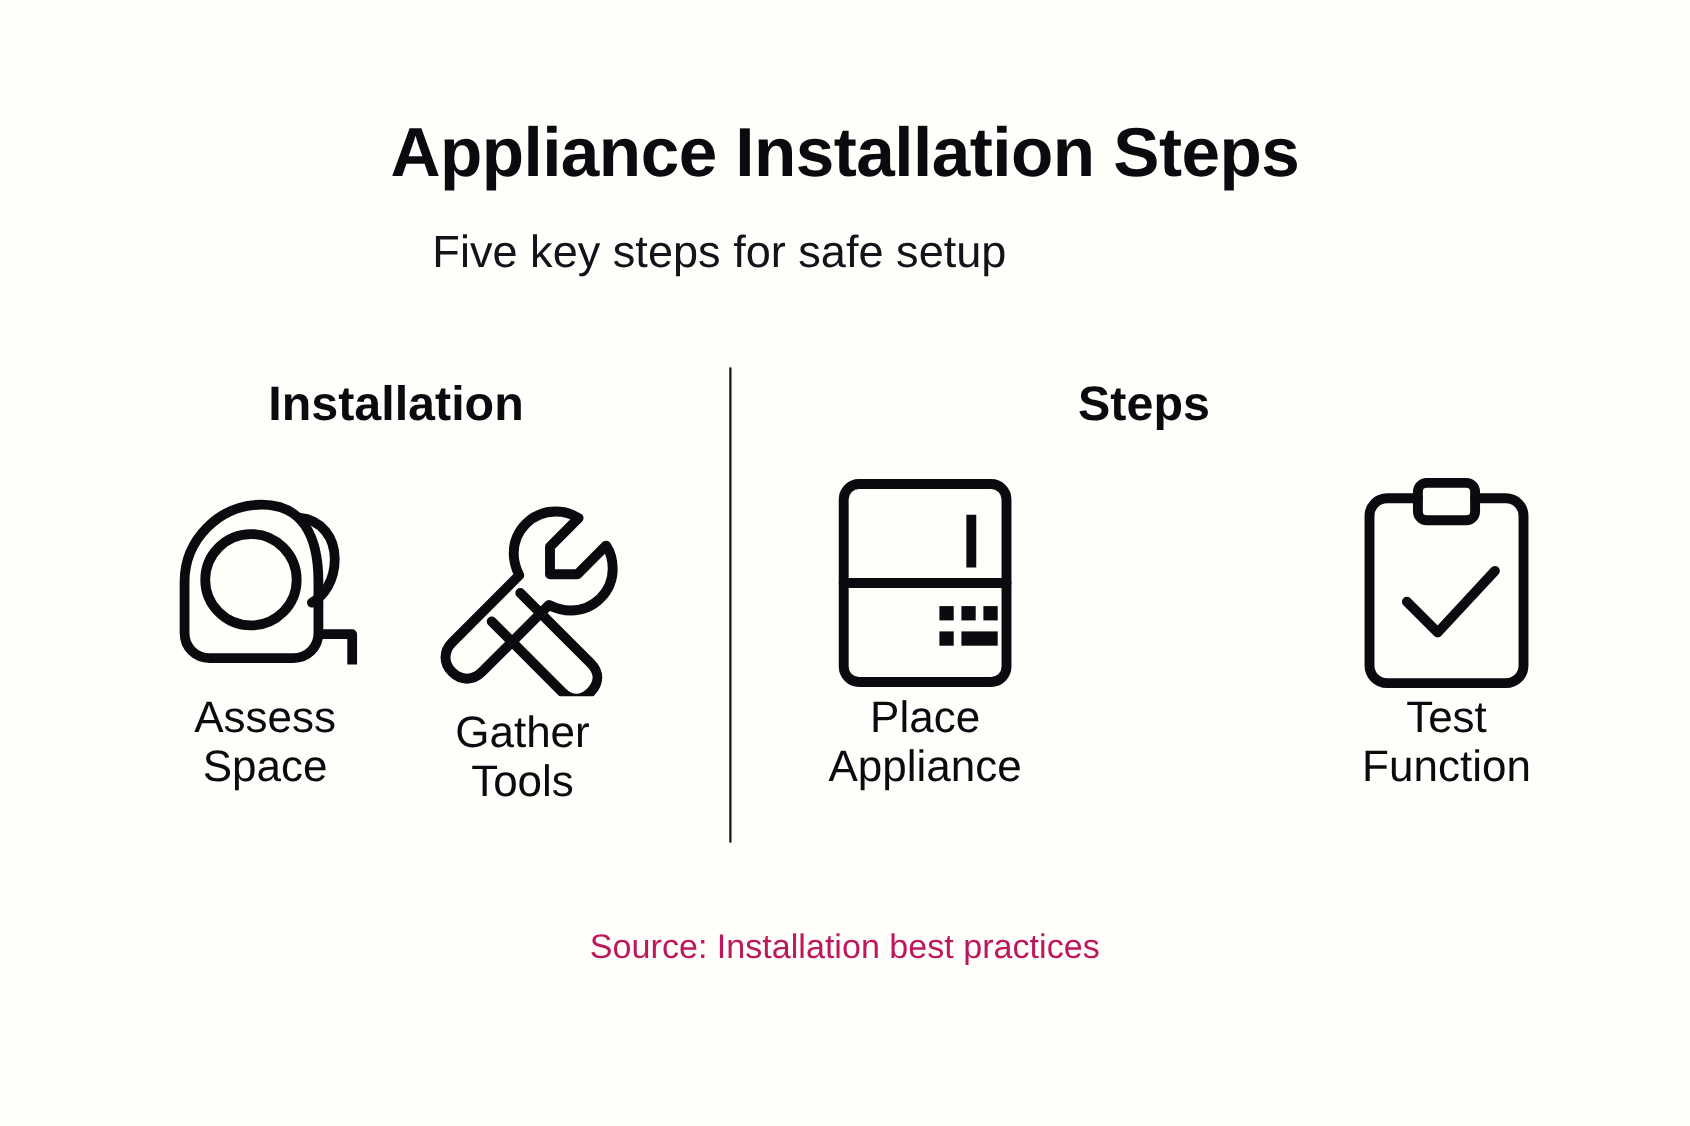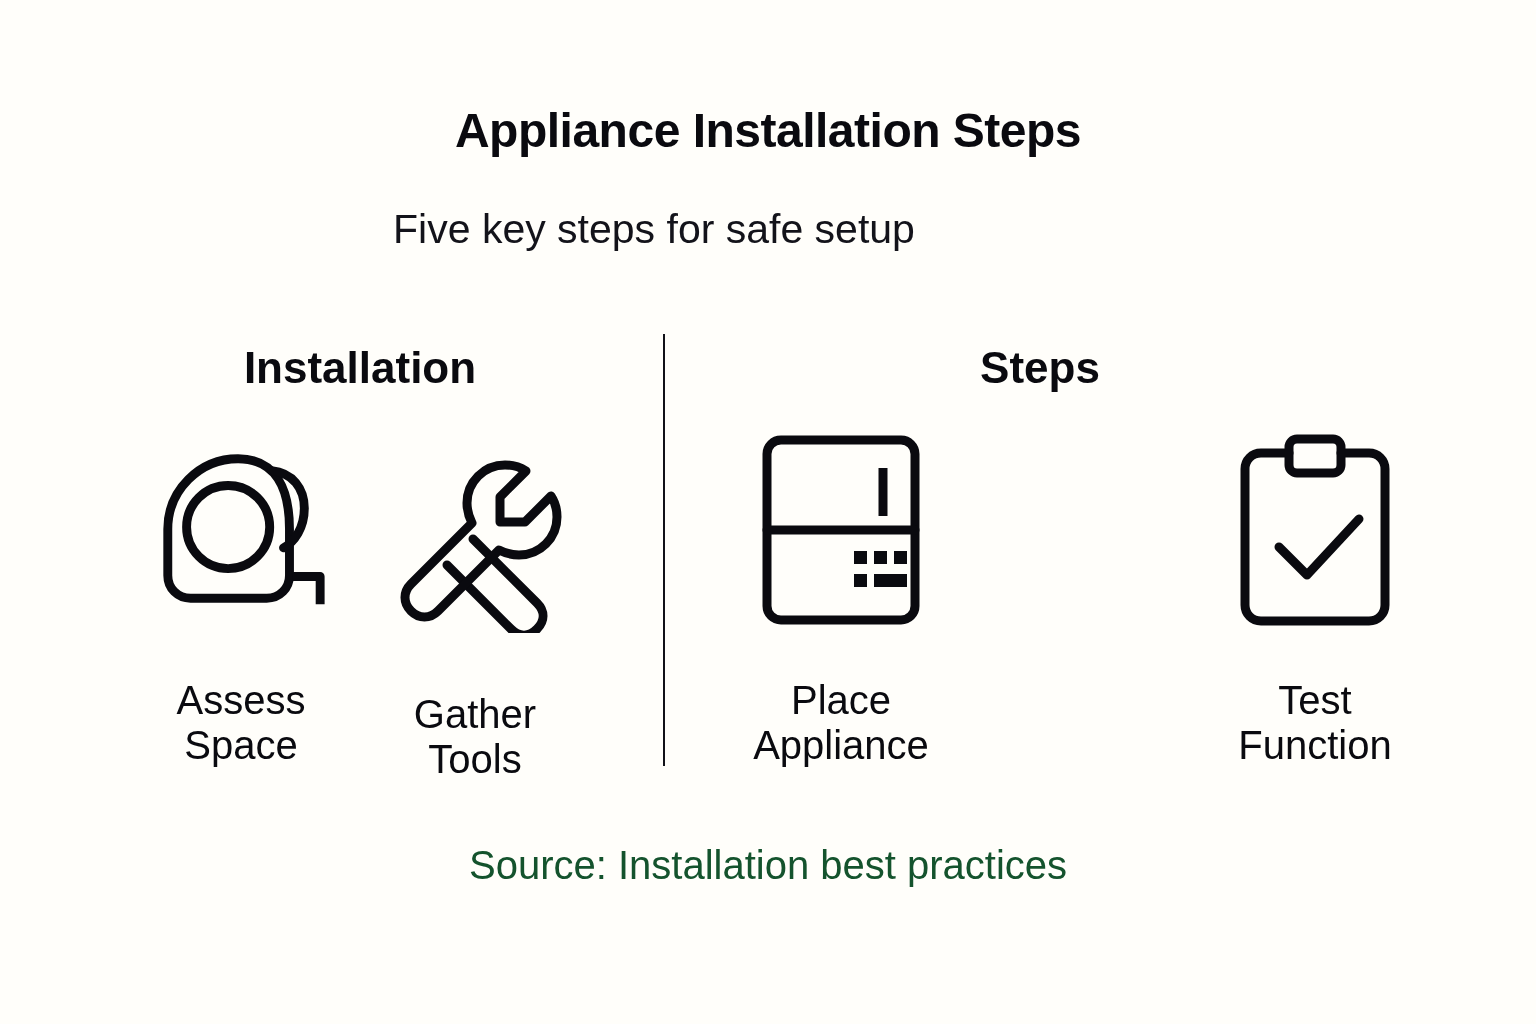--- a/index.html
+++ b/index.html
@@ -9,21 +9,21 @@
     font-family:"Liberation Sans","DejaVu Sans",sans-serif;
     color:#0A0A0F;
     overflow:hidden;
     position:relative;
   }
   .stage{position:relative;width:1536px;height:1024px;}
 
   .title{
     position:absolute;left:0;top:106px;width:1536px;
     text-align:center;
-    font-size:48px;font-weight:bold;letter-spacing:-0.5px;
+    font-size:63px;font-weight:bold;letter-spacing:-0.5px;
     line-height:1.05;
     color:#0A0A0F;
   }
   .subtitle{
     position:absolute;left:0;top:206px;width:1308px;
     text-align:center;
     font-size:41px;font-weight:normal;
     color:#13131A;
   }
 
@@ -51,36 +51,35 @@
   .icon-box{
     height:200px;width:100%;
     display:flex;align-items:center;justify-content:center;
   }
   .item-label{
     text-align:center;
     font-size:40px;line-height:1.12;
     font-weight:normal;
     color:#0A0A0F;
     white-space:pre-line;
-    margin-top:48px;
   }
 
   
   #item-assess  {left:148px; top:430px; width:186px;}
   #item-gather  {left:382px; top:444px; width:186px;}
   
   #item-place   {left:748px; top:430px; width:186px;}
   #item-connect {left:996px; top:430px; width:186px;}
   #item-test    {left:1222px;top:430px; width:186px;align-items:center;}
 
   .source{
     position:absolute;left:0;top:843px;width:1536px;
     text-align:center;
-    font-size:40px;font-weight:normal;
-    color:#14532d;
+    font-size:31px;font-weight:normal;
+    color:#be185d;
   }
 
   svg{display:block;}
 </style>
 </head>
 <body>
 
 <div class="stage">
 
   <div class="title">Appliance Installation Steps</div>

